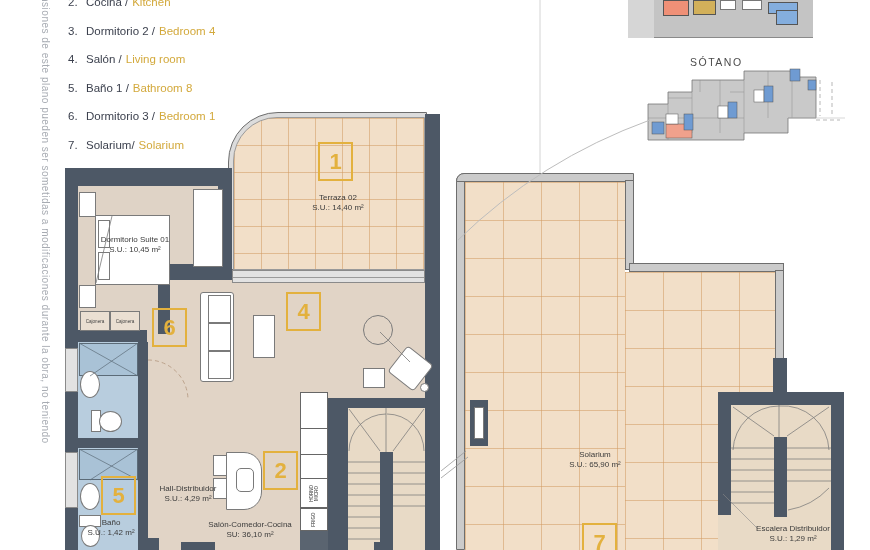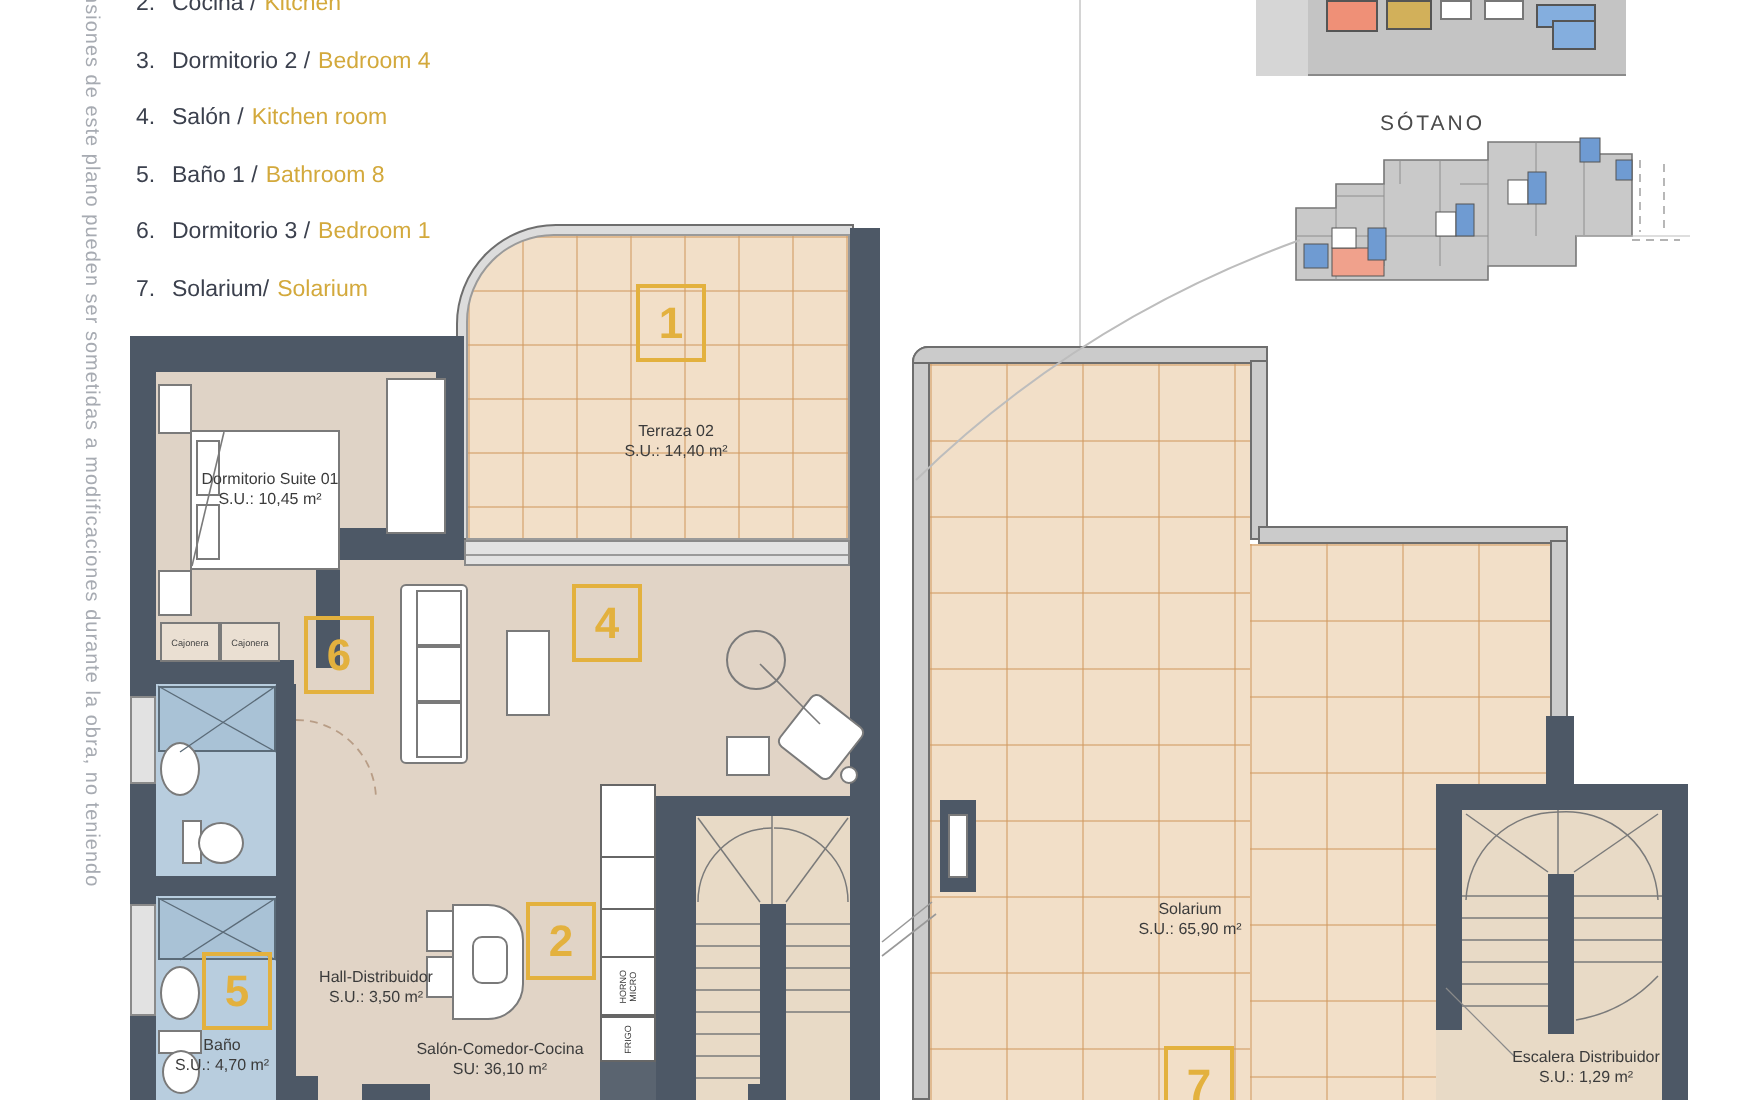--- a/index.html
+++ b/index.html
@@ -60,21 +60,21 @@
       <span class="leg-en">Kitchen</span>
       </div>
     <div class="leg-item">
       <span class="leg-num">3.</span>
       <span class="leg-es">Dormitorio 2 /</span>
       <span class="leg-en">Bedroom 4</span>
       </div>
     <div class="leg-item">
       <span class="leg-num">4.</span>
       <span class="leg-es">Salón /</span>
-      <span class="leg-en">Kitchen room</span>
+      <span class="leg-en">Living room</span>
       </div>
     <div class="leg-item">
       <span class="leg-num">5.</span>
       <span class="leg-es">Baño 1 /</span>
       <span class="leg-en">Bathroom 8</span>
       </div>
     <div class="leg-item">
       <span class="leg-num">6.</span>
       <span class="leg-es">Dormitorio 3 /</span>
       <span class="leg-en">Bedroom 1</span>
@@ -289,35 +289,35 @@
       <line x1="787" y1="448" x2="831" y2="448"></line>
         <line x1="787" y1="459" x2="831" y2="459"></line>
       <line x1="787" y1="470" x2="831" y2="470"></line>
         <line x1="787" y1="481" x2="831" y2="481"></line>
       <path d="M 788 510 Q 812 506 829 488"></path>
     </g>
 
     <line x1="757" y1="528" x2="723" y2="494" stroke="#8A8A8A" stroke-width="0.6"></line>
   </svg>
 
-  <div class="rlabel" style="left:338px;top:211px;">
+  <div class="rlabel" style="left:338px;top:193px;">
     <div>Terraza 02</div>
       <div>S.U.: 14,40 m²</div>
     </div>
   <div class="rlabel" style="left:135px;top:235px;">
     <div>Dormitorio Suite 01</div>
       <div>S.U.: 10,45 m²</div>
     </div>
   <div class="rlabel" style="left:111px;top:518px;">
     <div>Baño</div>
-      <div>S.U.: 4,70 m²</div>
+      <div>S.U.: 1,42 m²</div>
     </div>
   <div class="rlabel" style="left:188px;top:484px;">
     <div>Hall-Distribuidor</div>
-      <div>S.U.: 3,50 m²</div>
+      <div>S.U.: 4,29 m²</div>
     </div>
   <div class="rlabel" style="left:250px;top:520px;">
     <div>Salón-Comedor-Cocina</div>
       <div>SU: 36,10 m²</div>
     </div>
   <div class="rlabel" style="left:595px;top:450px;">
     <div>Solarium</div>
       <div>S.U.: 65,90 m²</div>
     </div>
   <div class="rlabel" style="left:793px;top:524px;">

